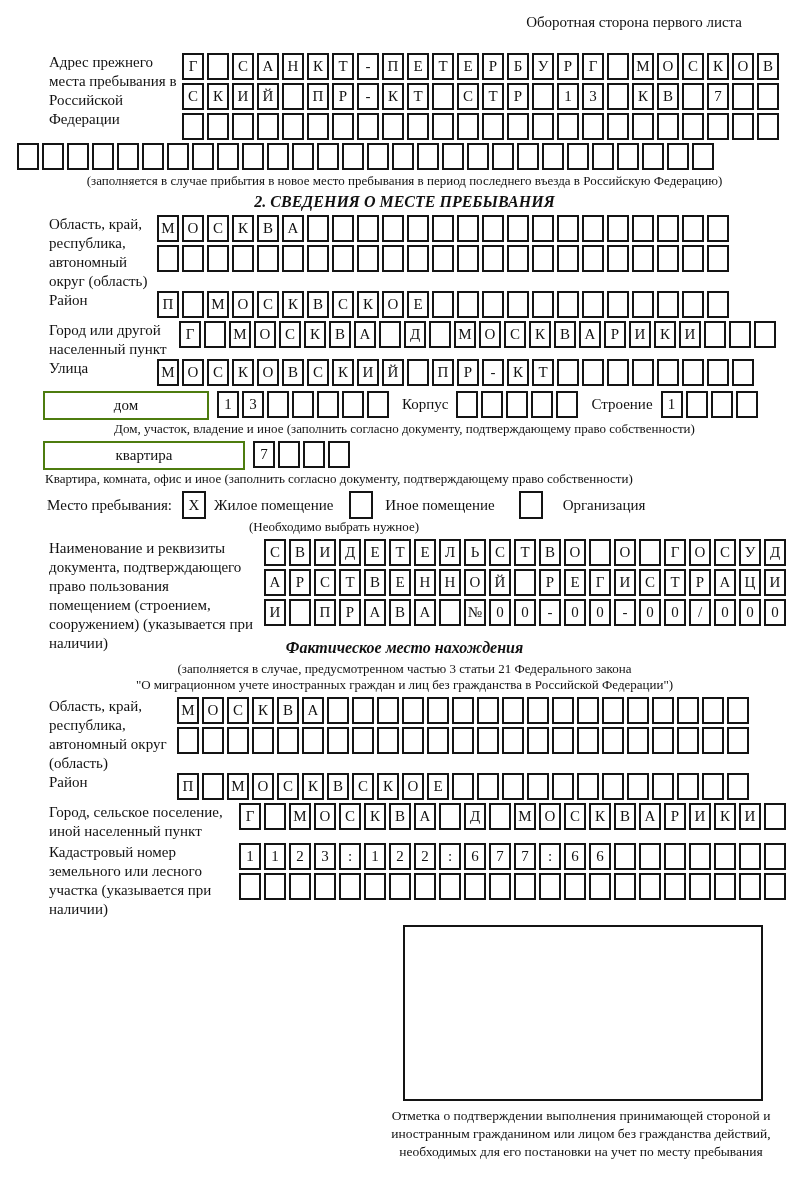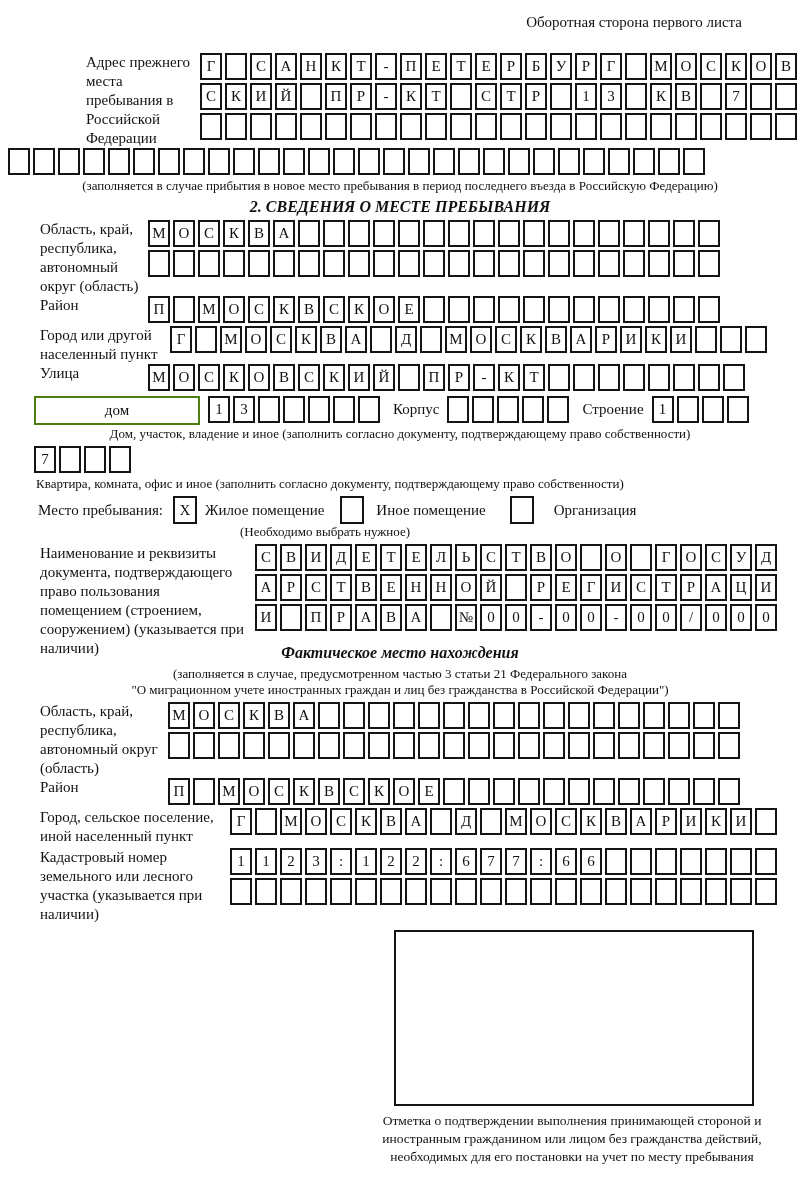--- a/index.html
+++ b/index.html
@@ -1,21 +1,21 @@
 <!DOCTYPE html>
 <html><head>
 <meta charset="utf-8">
 <style>
   html,body{margin:0;padding:0;background:#fff;}
   body{
     width:800px;height:1180px;
     font-family:"Liberation Serif","DejaVu Serif",serif;
     color:#111;position:relative;overflow:hidden;
   }
-  .page{padding:14px 0 0 0;}
+  .page{padding:14px 0 0 9px;}
   .hdr{font-size:15px;text-align:right;padding-right:58px;}
   .row{display:flex;align-items:flex-start;}
   .lbl{font-size:15px;line-height:19px;}
   .grid-col{display:flex;flex-direction:column;}
   .grid-row{display:flex;margin-bottom:3px;}
   .cell{
     display:inline-block;width:18px;height:23px;
     border:2px solid #141414;margin-right:3px;background:#fff;
     text-align:center;font-size:15px;line-height:23px;
     font-family:"Liberation Serif",serif;
@@ -41,21 +41,21 @@
   .w-factwide{width:190px;margin-left:40px;}
   .mt2{margin-top:2px;}.mt4{margin-top:4px;}.mt6{margin-top:6px;}
 </style>
 </head>
 <body>
 
 <div class="page">
 
   <div class="hdr">Оборотная сторона первого листа</div>
 
-  <div class="row mt6" style="margin-top:22px;margin-left:46px;">
+  <div class="row mt6" style="margin-top:22px;">
     <div class="lbl w-prev">Адрес прежнего места пребывания в Российской Федерации</div>
     <div class="grid-col">
       <div class="grid-row">
           <span class="cell">Г</span>
           <span class="cell"></span>
           <span class="cell">С</span>
           <span class="cell">А</span>
           <span class="cell">Н</span>
           <span class="cell">К</span>
           <span class="cell">Т</span>
@@ -333,20 +333,21 @@
     <div class="grid-row">
         <span class="cell">1</span>
         <span class="cell"></span>
         <span class="cell"></span>
         <span class="cell"></span>
       </div>
   </div>
   <div class="caption" style="text-align:center;">Дом, участок, владение и иное (заполнить согласно документу, подтверждающему право собственности)</div>
 
   <div class="row mt4" style="margin-left:34px;">
+    <div class="bigbox-label" style="width:198px;">квартира</div>
     <div class="grid-row">
         <span class="cell">7</span>
         <span class="cell"></span>
         <span class="cell"></span>
         <span class="cell"></span>
       </div>
   </div>
   <div class="caption" style="margin-left:36px;">Квартира, комната, офис и иное (заполнить согласно документу, подтверждающему право собственности)</div>
 
   <div class="row mt4" style="margin-left:38px;align-items:center;">

